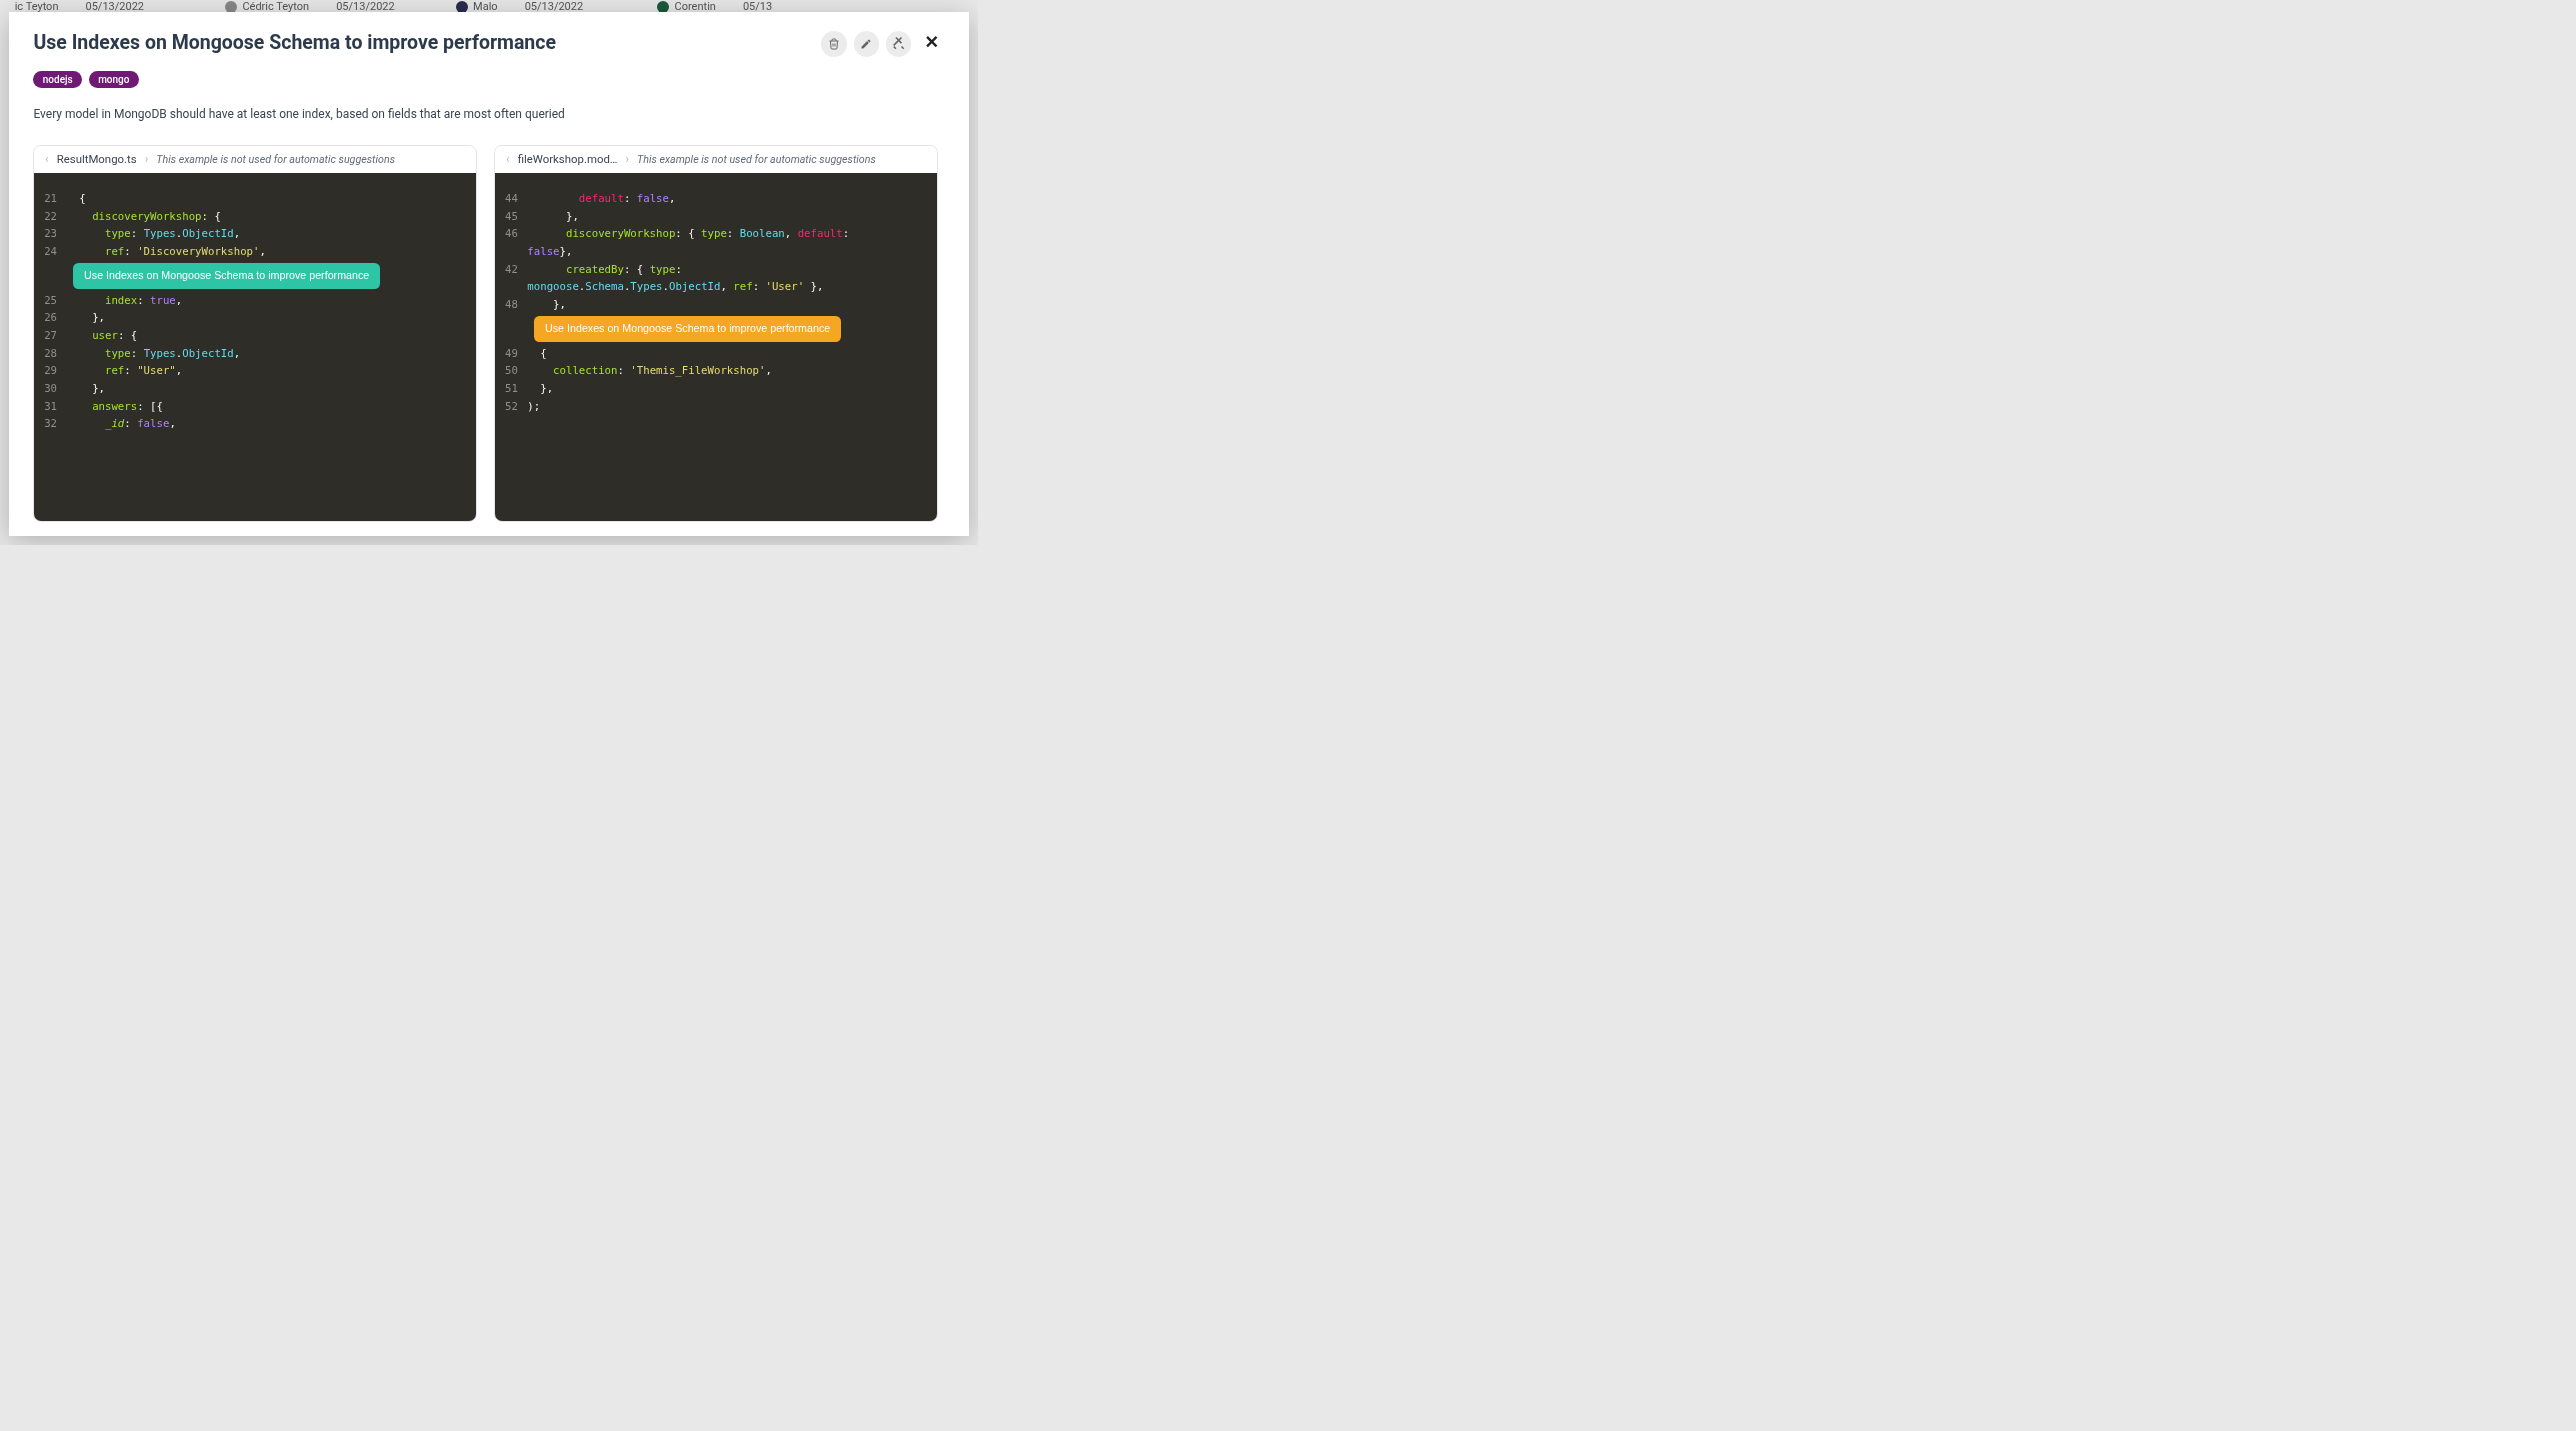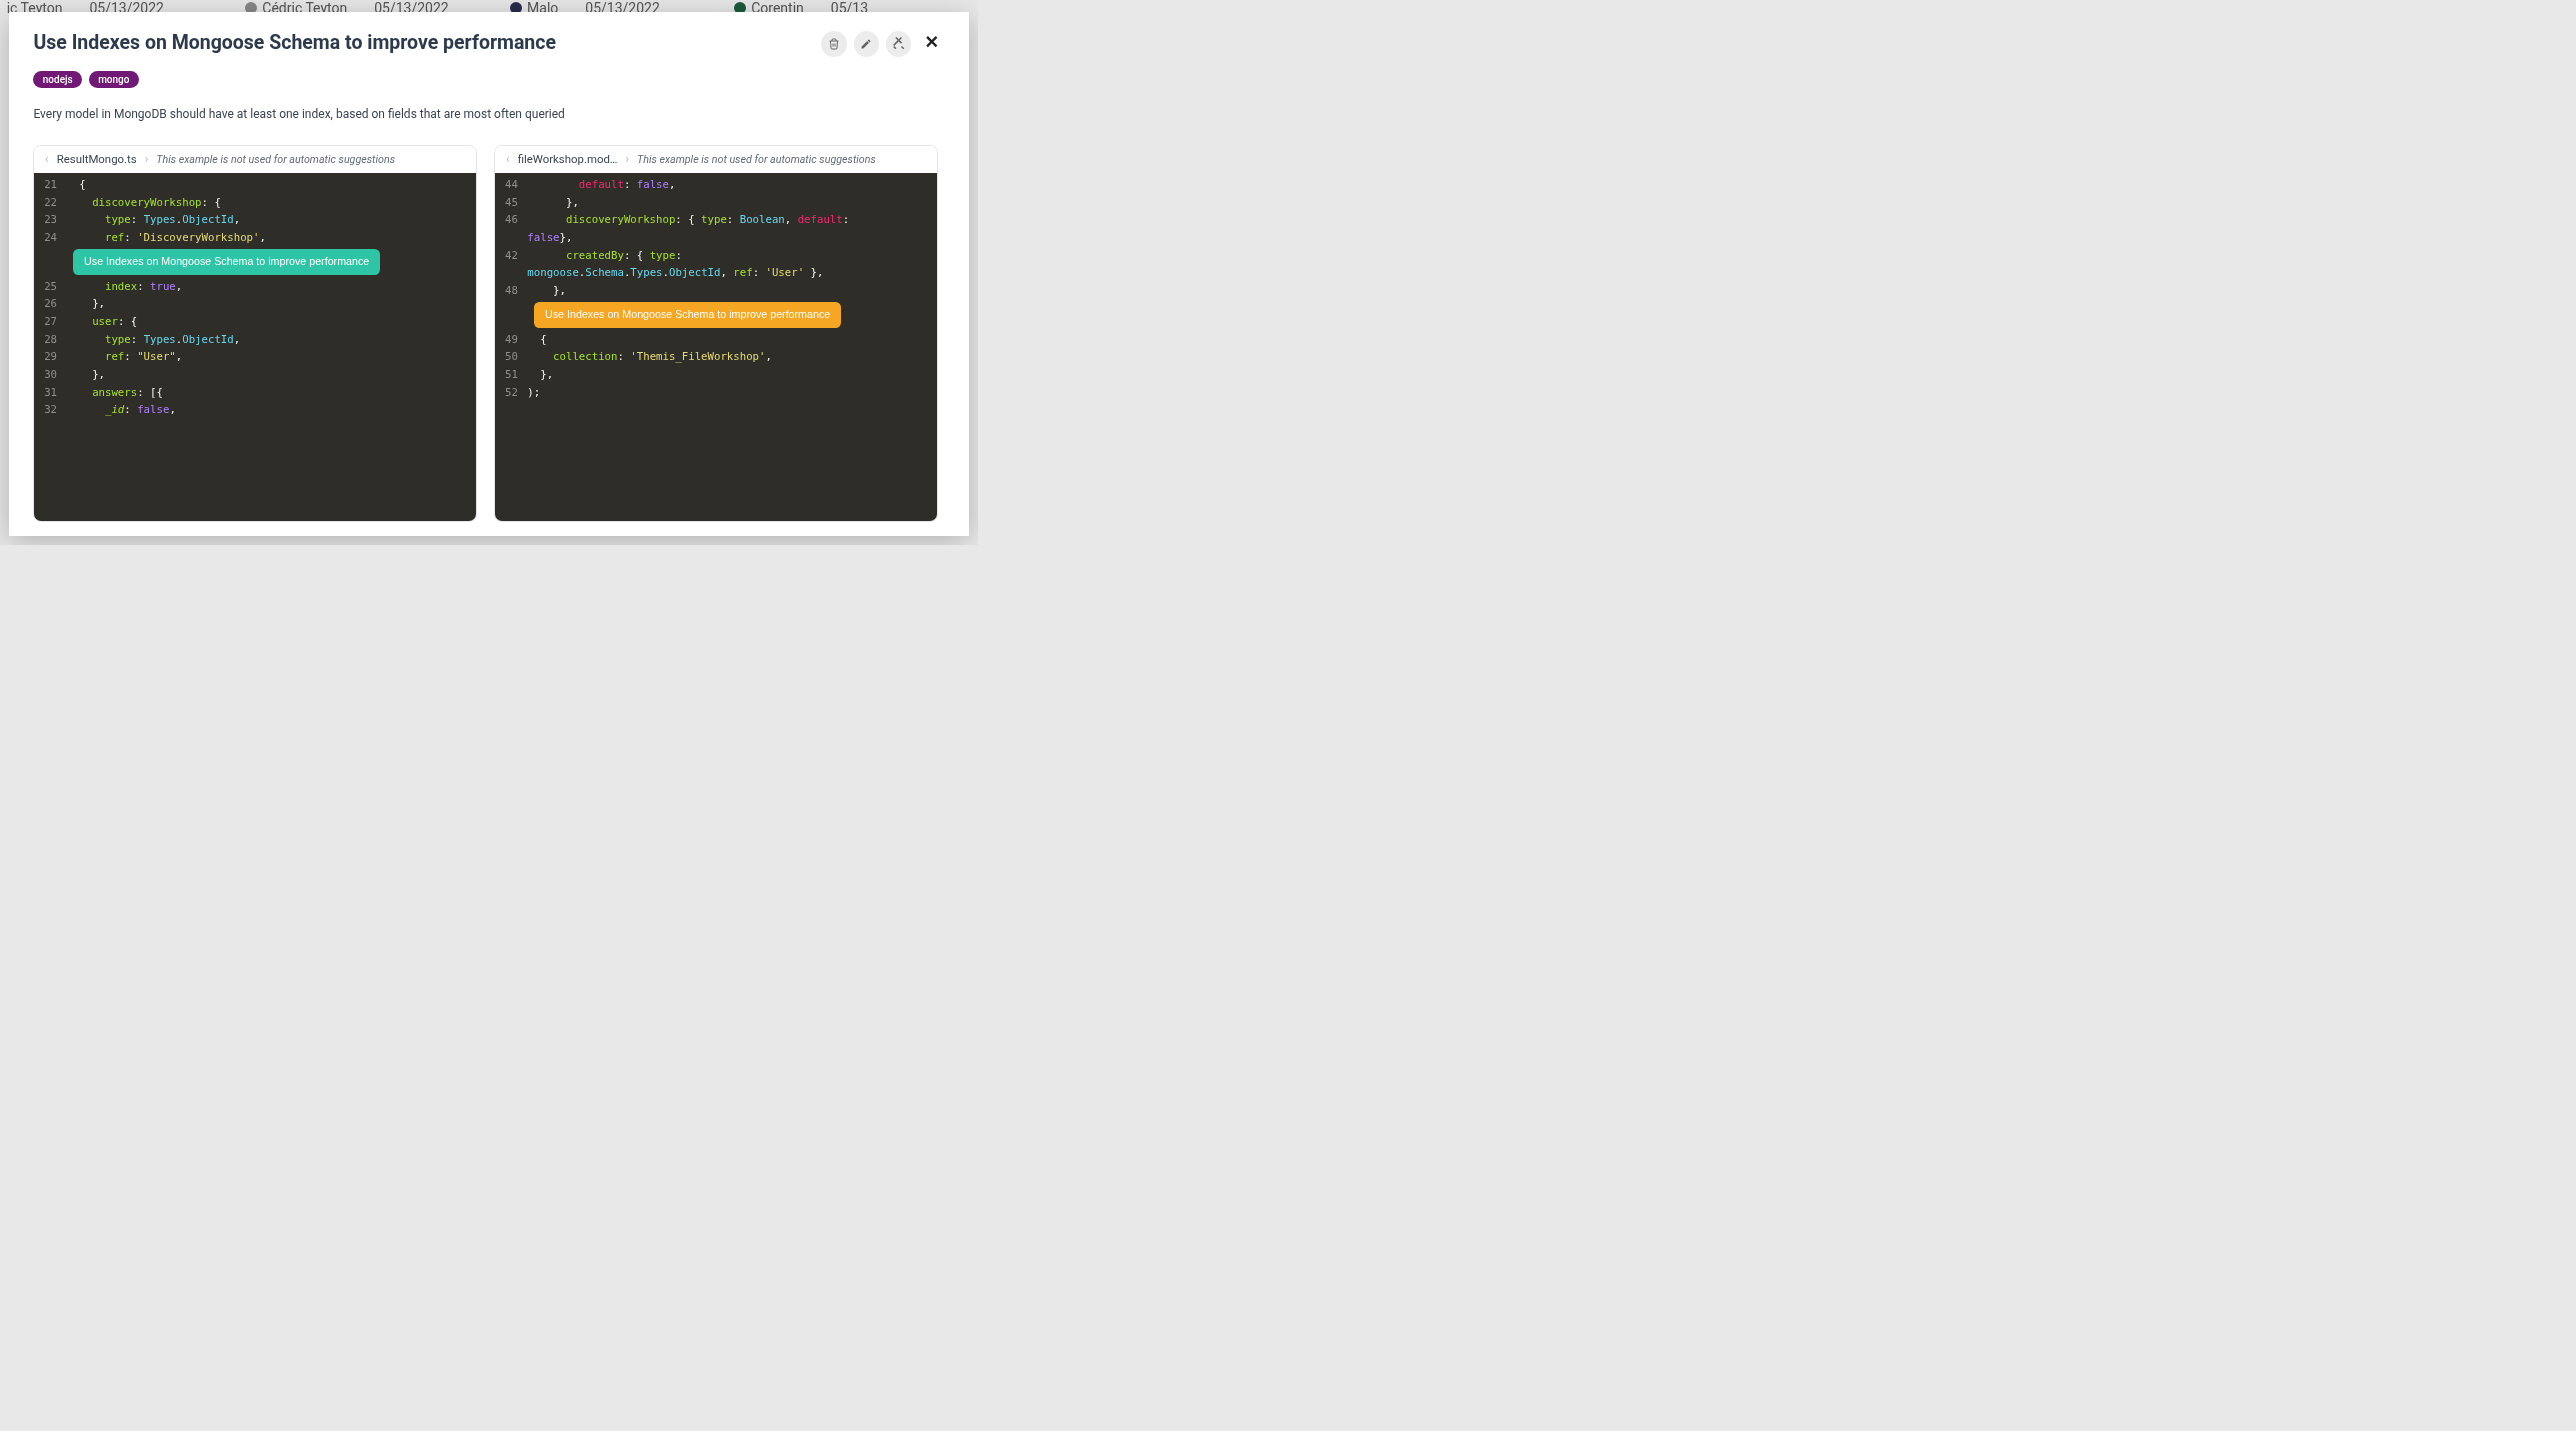--- a/index.html
+++ b/index.html
@@ -5,22 +5,22 @@
 * { box-sizing: border-box; margin: 0; padding: 0; }
 body {
   font-family: -apple-system, BlinkMacSystemFont, "Segoe UI", Roboto, sans-serif;
   background: #e8e8e8;
   width: 978px;
   height: 545px;
   overflow: hidden;
   position: relative;
 }
 .bg-row {
-  position: absolute; top: 0; left: 0; right: 0; height: 13.4px;
-  display: flex; align-items: flex-start; font-size: 14px; color: #555;
+  position: absolute; top: 0; left: 8px; right: 0; height: 13.4px;
+  display: flex; align-items: flex-start; font-size: 11px; color: #555;
   padding: 0 6.7px; gap: 27px;
 }
 .bg-item { display: flex; align-items: center; gap: 5.4px; }
 .avatar { width: 12px; height: 12px; border-radius: 50%; background: #888; }
 .modal {
   position: absolute; top: 12px; left: 9.4px; right: 9.4px; bottom: 9.4px;
   background: #fff; border-radius: 0;
   padding: 19px 24px 13.4px 24px;
   display: flex; flex-direction: column;
   box-shadow: 0 5.4px 27px rgba(0,0,0,0.25);
@@ -54,21 +54,21 @@
 .example-header {
   display: flex; align-items: center; gap: 8px; padding: 6.7px 10.7px;
   background: #fff;
 }
 .chev { color: #b4b9c2; font-size: 12px; cursor: pointer; user-select: none; }
 .file-name { font-size: 11.4px; color: #3a4452; white-space: nowrap; overflow: hidden; text-overflow: ellipsis; max-width: 114px; }
 .example-note { font-size: 10.7px; font-style: italic; color: #606a78; flex: 1; }
 .code-block {
   background: #2e2d28; flex: 1;
   font-family: "Consolas", monospace; font-size: 10.7px;
-  color: #f8f8f2; padding: 3px 0;
+  color: #f8f8f2; padding: 17px 0;
   line-height: 1.65; overflow: hidden;
 }
 .code-line { display: flex; }
 .ln { width: 32px; text-align: right; padding-right: 9.4px; color: #8f908a; flex-shrink: 0; user-select: none; }
 .cl { white-space: pre; }
 .pill {
   margin: 2.7px 0 2.7px 39px; padding: 4px 10.7px; border-radius: 5.4px;
   font-family: -apple-system, sans-serif; font-size: 10.7px; font-weight: 500;
   display: inline-block;
 }

